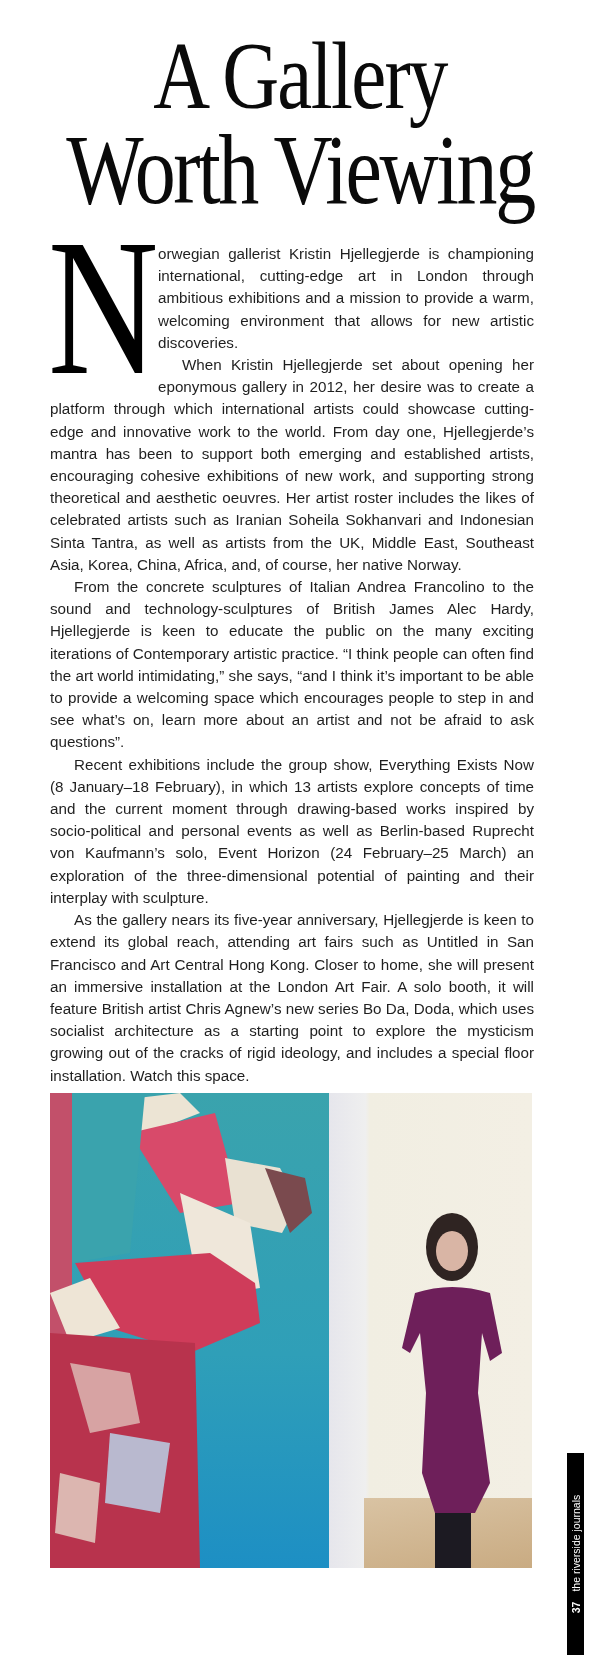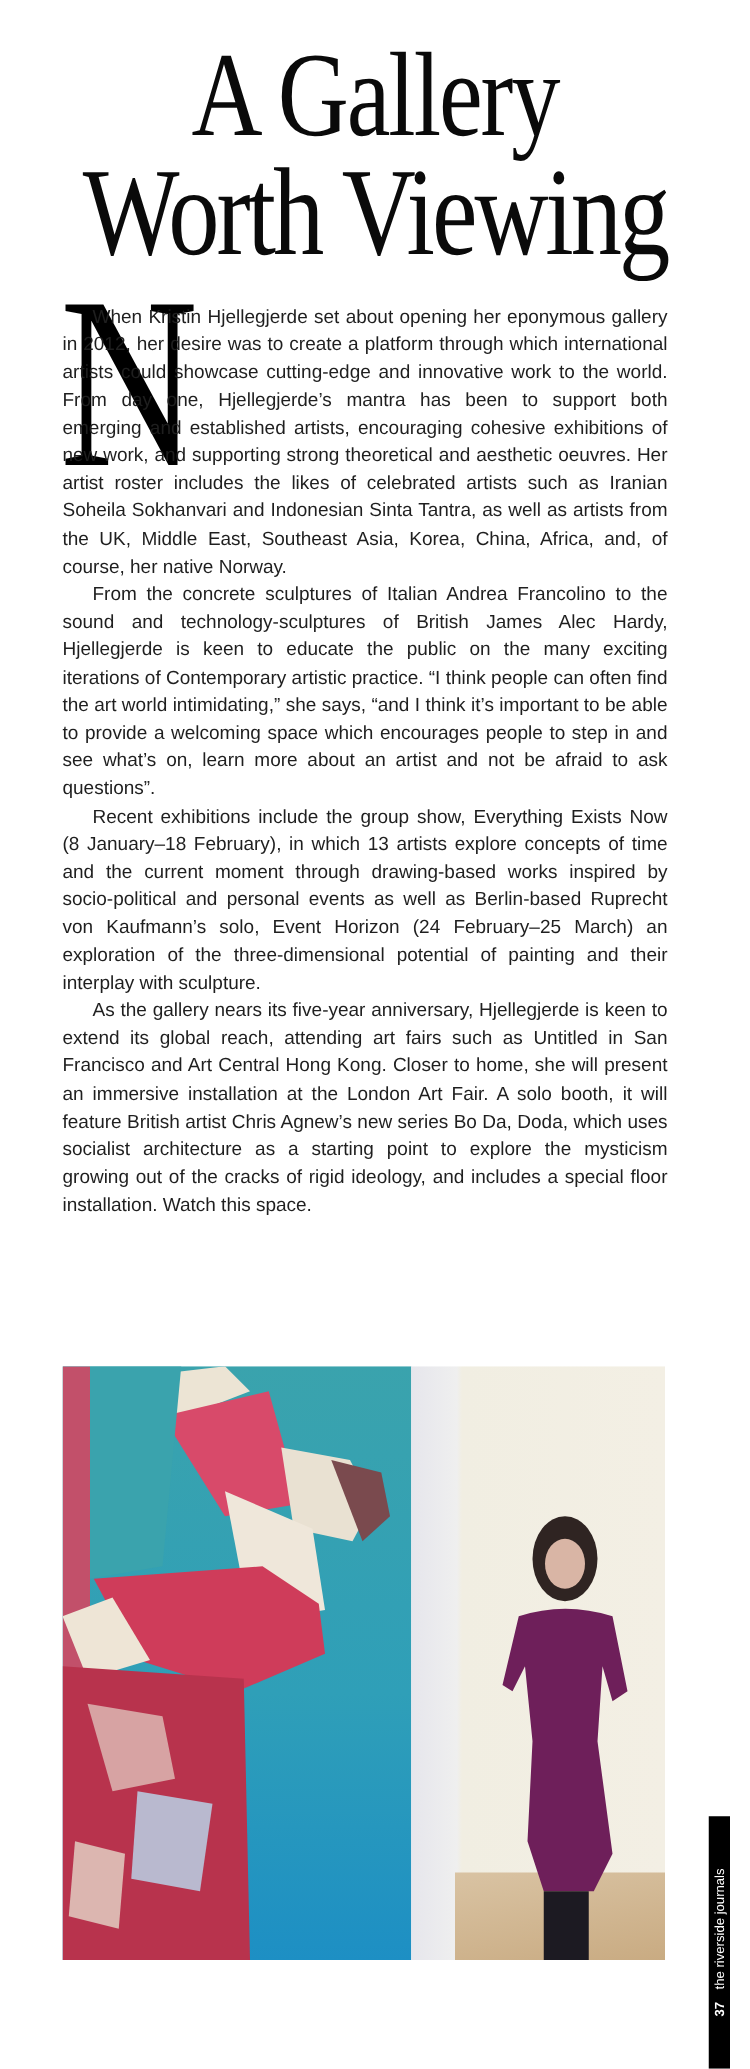--- a/index.html
+++ b/index.html
@@ -41,20 +41,21 @@
 </style>
 </head>
 <body>
 
 <h1 class="title title-1">A Gallery</h1>
 <h1 class="title title-2">Worth Viewing</h1>
 
 <div class="drop-cap">N</div>
 
 <div class="body-text">
+  <p class="first"><span class="cap-float"></span><span>orwegian gallerist Kristin Hjellegjerde is championing international, cutting-edge art in London through ambitious exhibitions and a mission to provide a warm, welcoming environment that allows for new artistic discoveries.</span></p>
   <p>When Kristin Hjellegjerde set about opening her eponymous gallery in 2012, her desire was to create a platform through which international artists could showcase cutting-edge and innovative work to the world. From day one, Hjellegjerde’s mantra has been to support both emerging and established artists, encouraging cohesive exhibitions of new work, and supporting strong theoretical and aesthetic oeuvres. Her artist roster includes the likes of celebrated artists such as Iranian Soheila Sokhanvari and Indonesian Sinta Tantra, as well as artists from the UK, Middle East, Southeast Asia, Korea, China, Africa, and, of course, her native Norway.</p>
   <p>From the concrete sculptures of Italian Andrea Francolino to the sound and technology-sculptures of British James Alec Hardy, Hjellegjerde is keen to educate the public on the many exciting iterations of Contemporary artistic practice. “I think people can often find the art world intimidating,” she says, “and I think it’s important to be able to provide a welcoming space which encourages people to step in and see what’s on, learn more about an artist and not be afraid to ask questions”.</p>
   <p>Recent exhibitions include the group show, Everything Exists Now (8 January–18 February), in which 13 artists explore concepts of time and the current moment through drawing-based works inspired by socio-political and personal events as well as Berlin-based Ruprecht von Kaufmann’s solo, Event Horizon (24 February–25 March) an exploration of the three-dimensional potential of painting and their interplay with sculpture.</p>
   <p>As the gallery nears its five-year anniversary, Hjellegjerde is keen to extend its global reach, attending art fairs such as Untitled in San Francisco and Art Central Hong Kong. Closer to home, she will present an immersive installation at the London Art Fair. A solo booth, it will feature British artist Chris Agnew’s new series Bo Da, Doda, which uses socialist architecture as a starting point to explore the mysticism growing out of the cracks of rigid ideology, and includes a special floor installation. Watch this space.</p>
 </div>
 
 <div class="photo">
   <div class="painting">
     <svg width="279" height="475" style="position:absolute;left:0;top:0">
       <polygon points="0,0 22,0 22,475 0,475" fill="#c2506a"></polygon>

